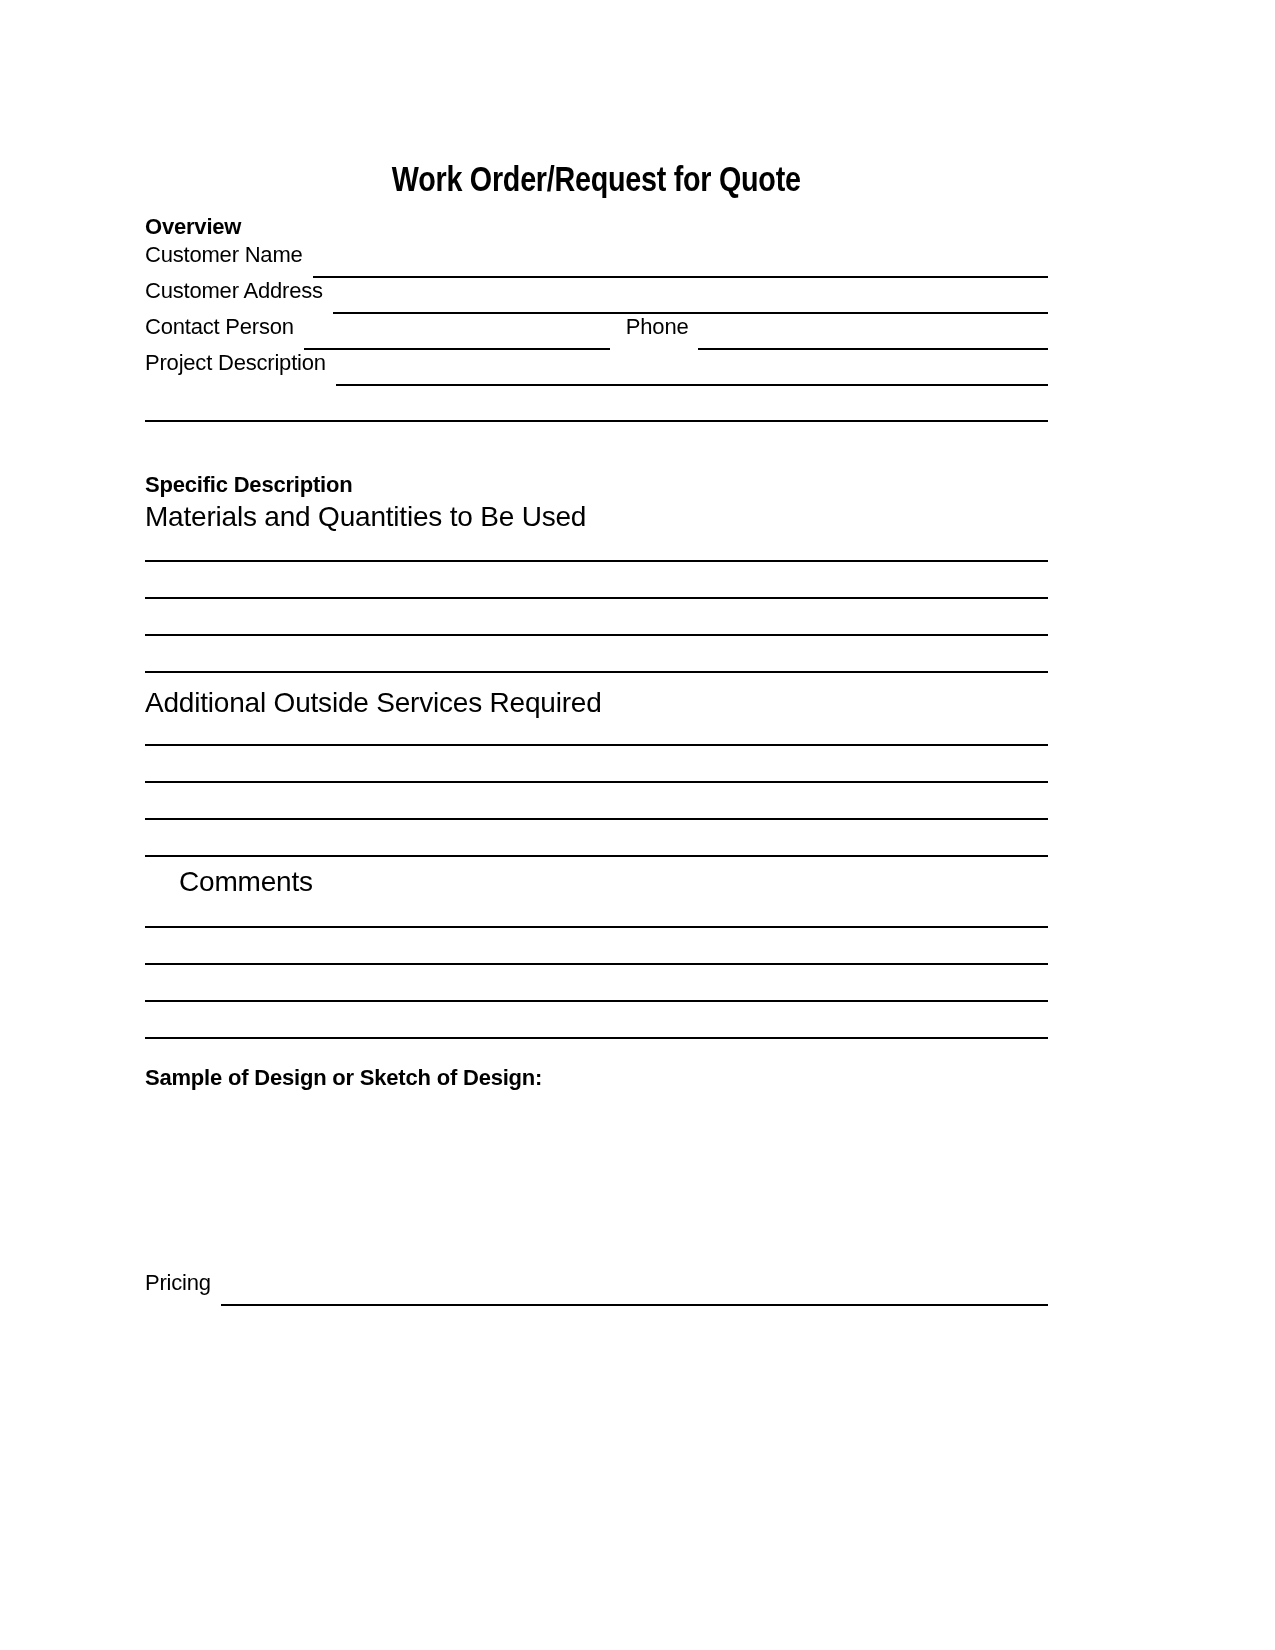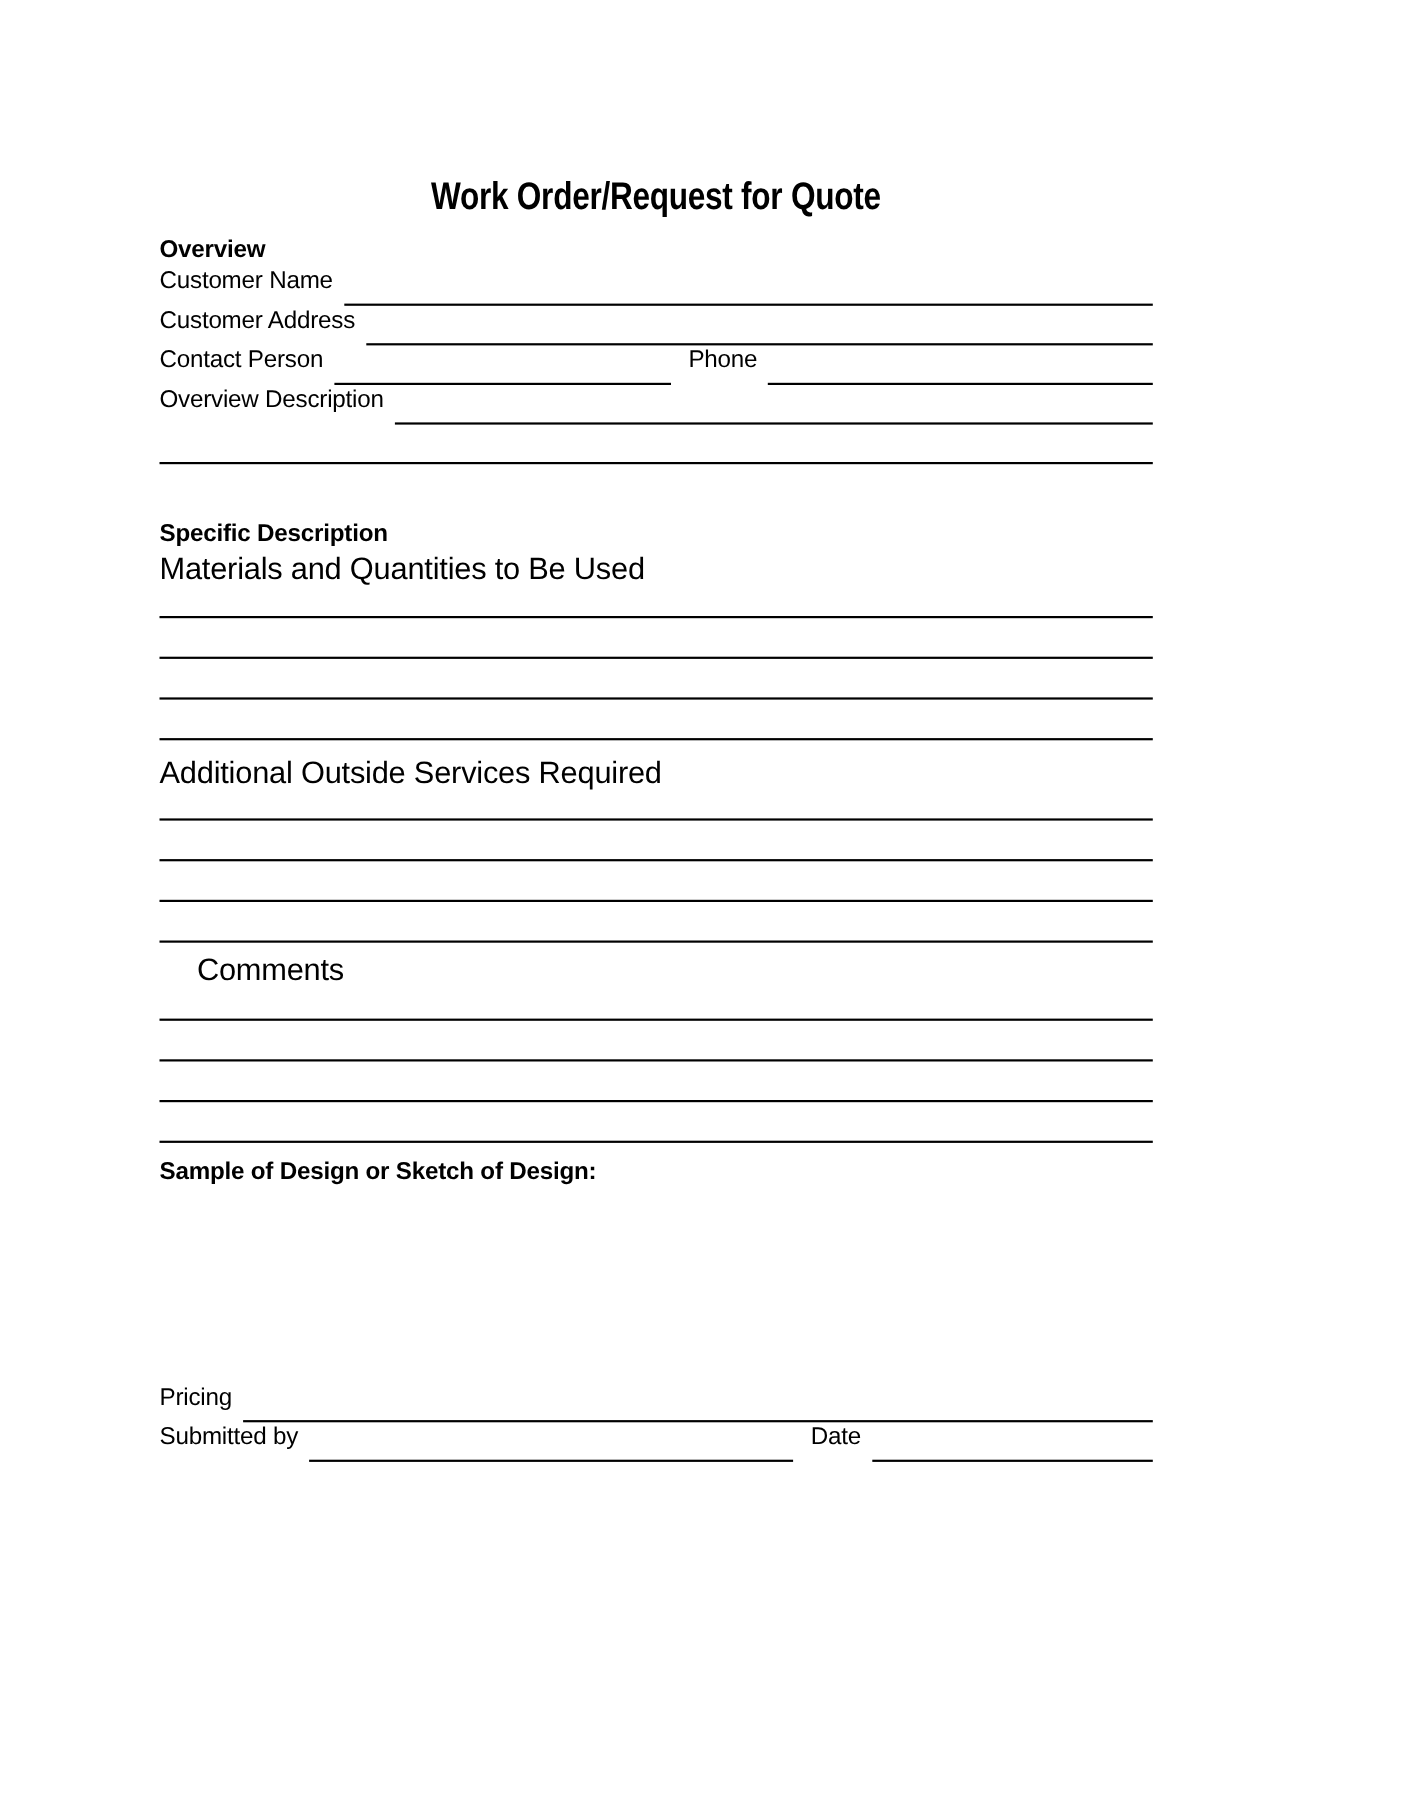--- a/index.html
+++ b/index.html
@@ -38,21 +38,21 @@
     letter-spacing: -0.3px;
   }
   .heading {
     font-size: 22px;
     font-weight: bold;
     line-height: 30px;
     letter-spacing: -0.2px;
   }
   .h-overview   { margin-top: 10px; }
   .h-specific   { margin-top: 48px; }
-  .h-sample     { margin-top: 11px; }
+  .h-sample     { margin-top: 24px; }
   .plain-label  {
     font-size: 28px;
     line-height: 30px;
     letter-spacing: -0.2px;
   }
   .lbl-materials { margin-top: 2px;  }
   .lbl-services  { margin-top: 15px; }
   .lbl-comments  { margin-top: 10px; margin-left: 34px; }
   .field-row {
     display: flex;
@@ -121,21 +121,21 @@
     </div>
 
     <div class="field-row">
       <span class="lbl">Contact Person</span>
       <div class="fill w300"></div>
       <span class="lbl mid">Phone</span>
       <div class="fill grow"></div>
     </div>
 
     <div class="field-row">
-      <span class="lbl">Overview Description</span>
+      <span class="lbl">Project Description</span>
       <div class="fill grow"></div>
     </div>
 
     <div class="ruled standalone"></div>
 
     <div class="heading h-specific">Specific Description</div>
 
     <div class="plain-label lbl-materials">Materials and Quantities to Be Used</div>
     <div class="lines-a">
       <div class="ruled"></div>
@@ -162,21 +162,15 @@
 
     <div class="heading h-sample">Sample of Design or Sketch of Design:</div>
 
     <div class="sketch-area"></div>
 
     <div class="field-row">
       <span class="lbl">Pricing</span>
       <div class="fill grow"></div>
     </div>
 
-    <div class="field-row">
-      <span class="lbl">Submitted by</span>
-      <div class="fill w440"></div>
-      <span class="lbl mid">Date</span>
-      <div class="fill grow"></div>
-    </div>
 
   </div>
 </div>
 
 </body></html>

